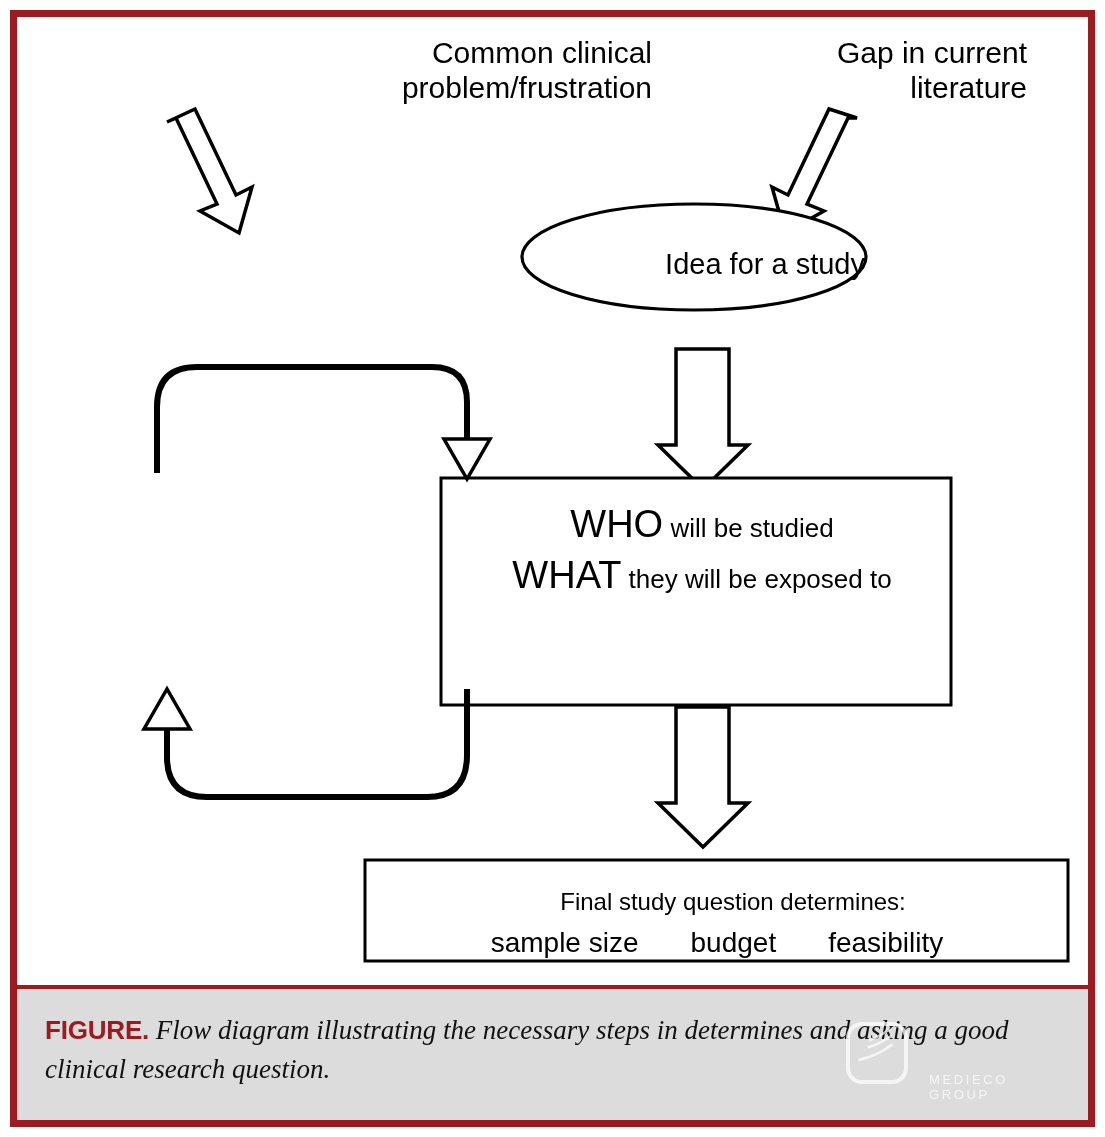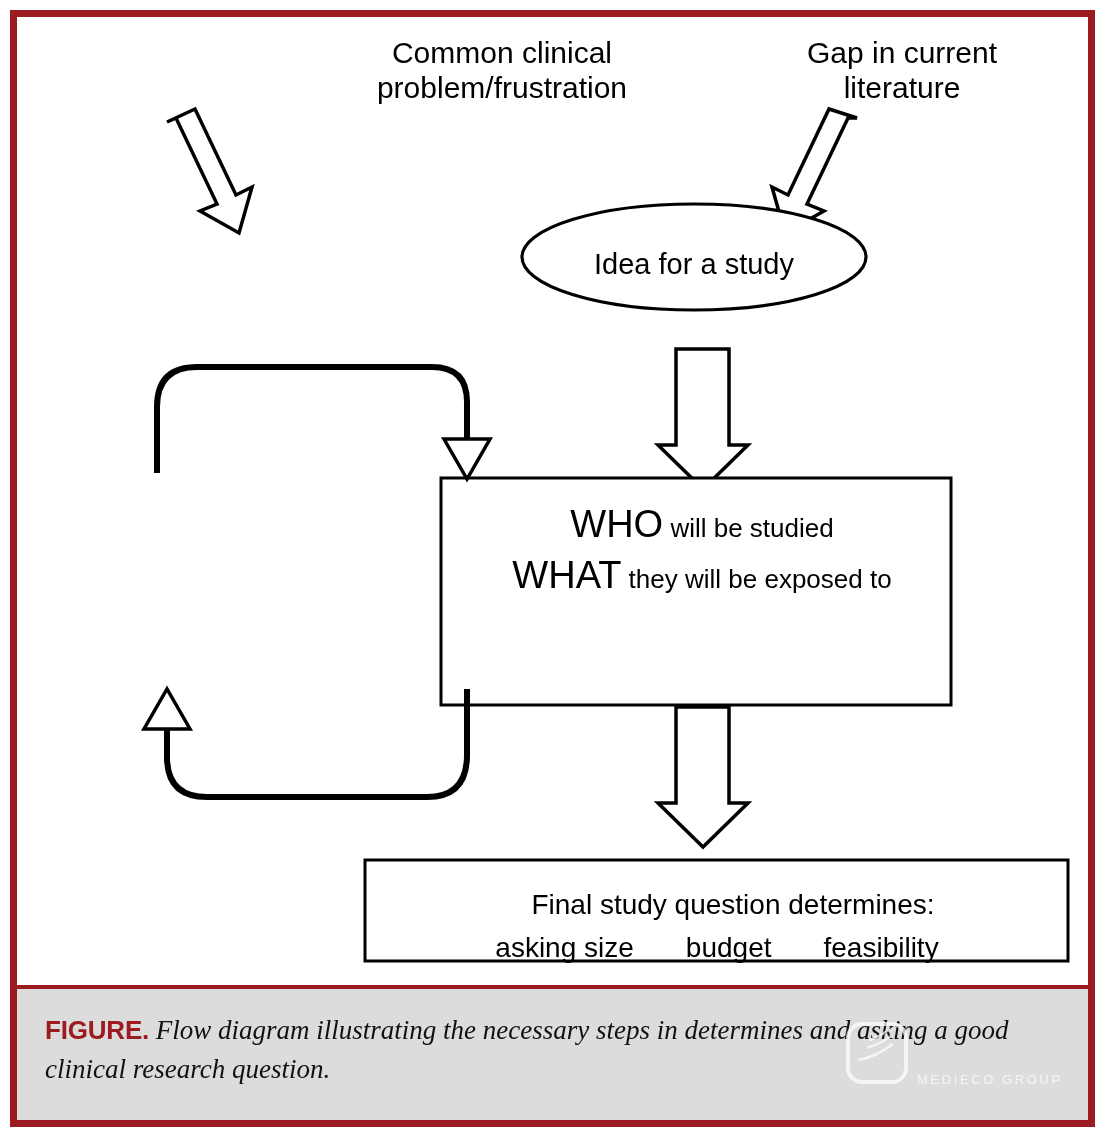--- a/index.html
+++ b/index.html
@@ -41,21 +41,21 @@
   .diagram svg.layer {
     position: absolute;
     left: 0;
     top: 0;
     width: 1071px;
     height: 968px;
   }
   
   .node-text {
     position: absolute;
-    text-align: center;
+    text-align: right;
     color: #000000;
     line-height: 1.18;
     white-space: pre-line;
     user-select: none;
   }
   .src-label {
     font-size: 30px;
   }
   #src-common { left: 335px; top: 18px; width: 300px; }
   #src-gap    { left: 760px; top: 18px; width: 250px; }
@@ -95,21 +95,21 @@
 
   .final-box-text {
     position: absolute;
     left: 350px;
     top: 855px;
     width: 700px;
     text-align: center;
     color: #000;
   }
   .final-line1 {
-    font-size: 28px;
+    font-size: 24px;
     margin-top: 16px;
     line-height: 1.2;
     margin-left: 32px;
   }
   .final-line2 {
     font-size: 28px;
     margin-top: 9px;
     line-height: 1.2;
   }
   .final-line2 span { display: inline-block; }
@@ -183,21 +183,21 @@
     left: 78px;
     top: 4px;
     font-size: 44px;
     color: #ffffff;
     letter-spacing: 2px;
     line-height: 1.1;
     font-family: "DejaVu Sans", sans-serif;
   }
   .wm-en {
     position: absolute;
-    left: 73px;
+    left: 85px;
     top: 58px;
     font-size: 13px;
     color: #ffffff;
     letter-spacing: 2.6px;
     font-family: "Liberation Sans", sans-serif;
   }
 </style>
 </head>
 <body>
 
@@ -259,21 +259,21 @@
 
       <div class="draft-line">
         <span class="kw">WHAT</span><span> they will be exposed to</span>
       </div>
 
     </div>
 
     <div class="final-box-text">
       <div class="final-line1">Final study question determines:</div>
       <div class="final-line2">
-        <span>asking size</span><span class="final-gap-a"></span><span>budget</span><span class="final-gap-b"></span><span>feasibility</span>
+        <span>sample size</span><span class="final-gap-a"></span><span>budget</span><span class="final-gap-b"></span><span>feasibility</span>
       </div>
     </div>
 
   </div>
 
   <div class="caption-band">
     <div class="caption-text">
       <span class="caption-label">FIGURE.</span>
       <span class="caption-body">Flow diagram illustrating the necessary steps in determines and asking a good clinical research question.</span>
     </div>

